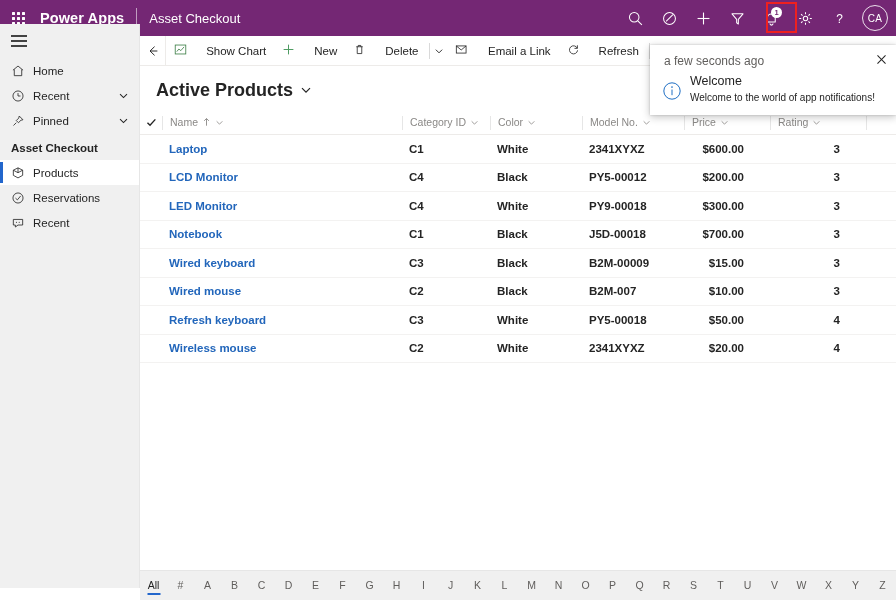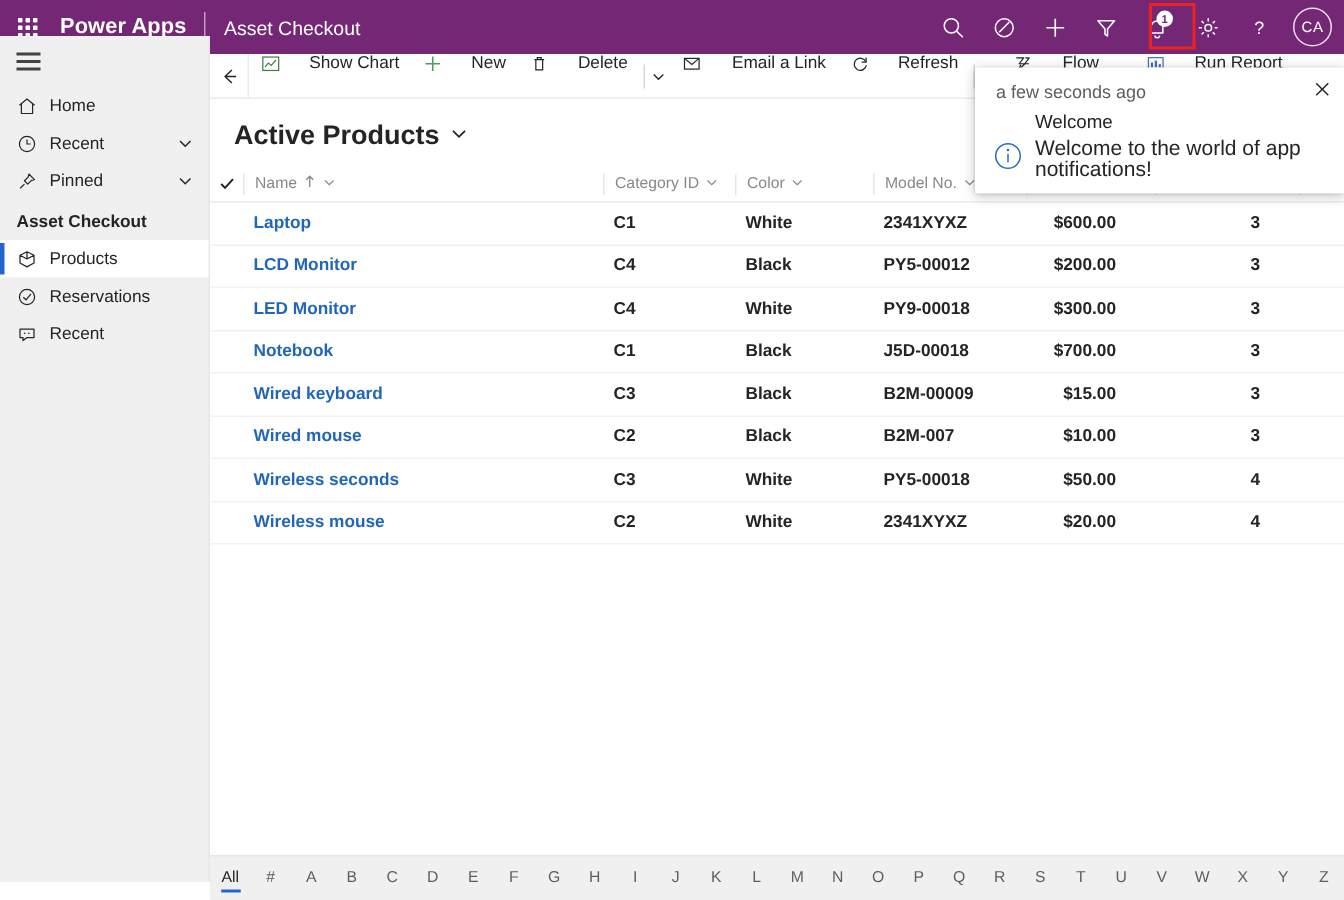--- a/index.html
+++ b/index.html
@@ -120,21 +120,21 @@
   .cmdbar {
     height: 30px; border-bottom: 1px solid #edebe9;
     display: flex; align-items: center; background: #fff;
     font-size: 11.5px; color: #242424;
   }
   .cmd-back {
     width: 30px; height: 30px; display: flex; align-items: center; justify-content: center;
     cursor: pointer; border-right: 1px solid #edebe9;
   }
   .cmd-btn {
-    display: flex; gap: 19px;
+    display: flex; align-items: center; gap: 19px;
     padding: 0 8px; height: 30px; cursor: pointer; white-space: nowrap;
   }
   .cmd-caret {
     width: 18px; height: 30px; display: flex; align-items: center; justify-content: center;
     cursor: pointer;
   }
   .cmd-sep { width: 1px; height: 16px; background: #d9d9d9; margin: 0 2px; }
   .cmd-ellipsis {
     width: 20px; height: 30px; display: flex; align-items: center; justify-content: center;
     cursor: pointer; font-size: 13px; color: #242424; letter-spacing: 1px;
@@ -216,21 +216,21 @@
   }
   .notif-time { font-size: 12px; color: #605e5c; flex: 1; }
   .notif-close {
     cursor: pointer; width: 14px; height: 14px;
     display: flex; align-items: center; justify-content: center;
     color: #242424; margin-top: -2px;
   }
   .notif-body { display: flex; padding: 5px 12px 0 12px; gap: 8px; align-items: flex-end; }
   .notif-icon { flex-shrink: 0; margin-top: 2px; }
   .notif-title { font-size: 12.5px; color: #242424; line-height: 16px; }
-  .notif-text { font-size: 14px; color: #242424; margin-top: 2px; line-height: 14px; }
+  .notif-text { font-size: 10px; color: #242424; margin-top: 2px; line-height: 14px; }
 </style>
 </head>
 <body>
 
 <div id="app">
 
   <div class="topbar">
     <div class="waffle">
       <div class="waffle-grid">
           <i></i>
@@ -615,21 +615,21 @@
             <div class="gr-cell link" style="width:240px">Wired mouse</div>
             <div class="gr-cell" style="width:88px">C2</div>
             <div class="gr-cell" style="width:92px">Black</div>
             <div class="gr-cell" style="width:102px">B2M-007</div>
             <div class="gr-cell num" style="width:86px">$10.00</div>
             <div class="gr-cell num" style="width:96px">3</div>
             <div class="gr-tail"></div>
           </div>
           <div class="grid-row">
             <div class="gr-check"></div>
-            <div class="gr-cell link" style="width:240px">Wireless seconds</div>
+            <div class="gr-cell link" style="width:240px">Refresh keyboard</div>
             <div class="gr-cell" style="width:88px">C3</div>
             <div class="gr-cell" style="width:92px">White</div>
             <div class="gr-cell" style="width:102px">PY5-00018</div>
             <div class="gr-cell num" style="width:86px">$50.00</div>
             <div class="gr-cell num" style="width:96px">4</div>
             <div class="gr-tail"></div>
           </div>
           <div class="grid-row">
             <div class="gr-check"></div>
             <div class="gr-cell link" style="width:240px">Wireless mouse</div>

